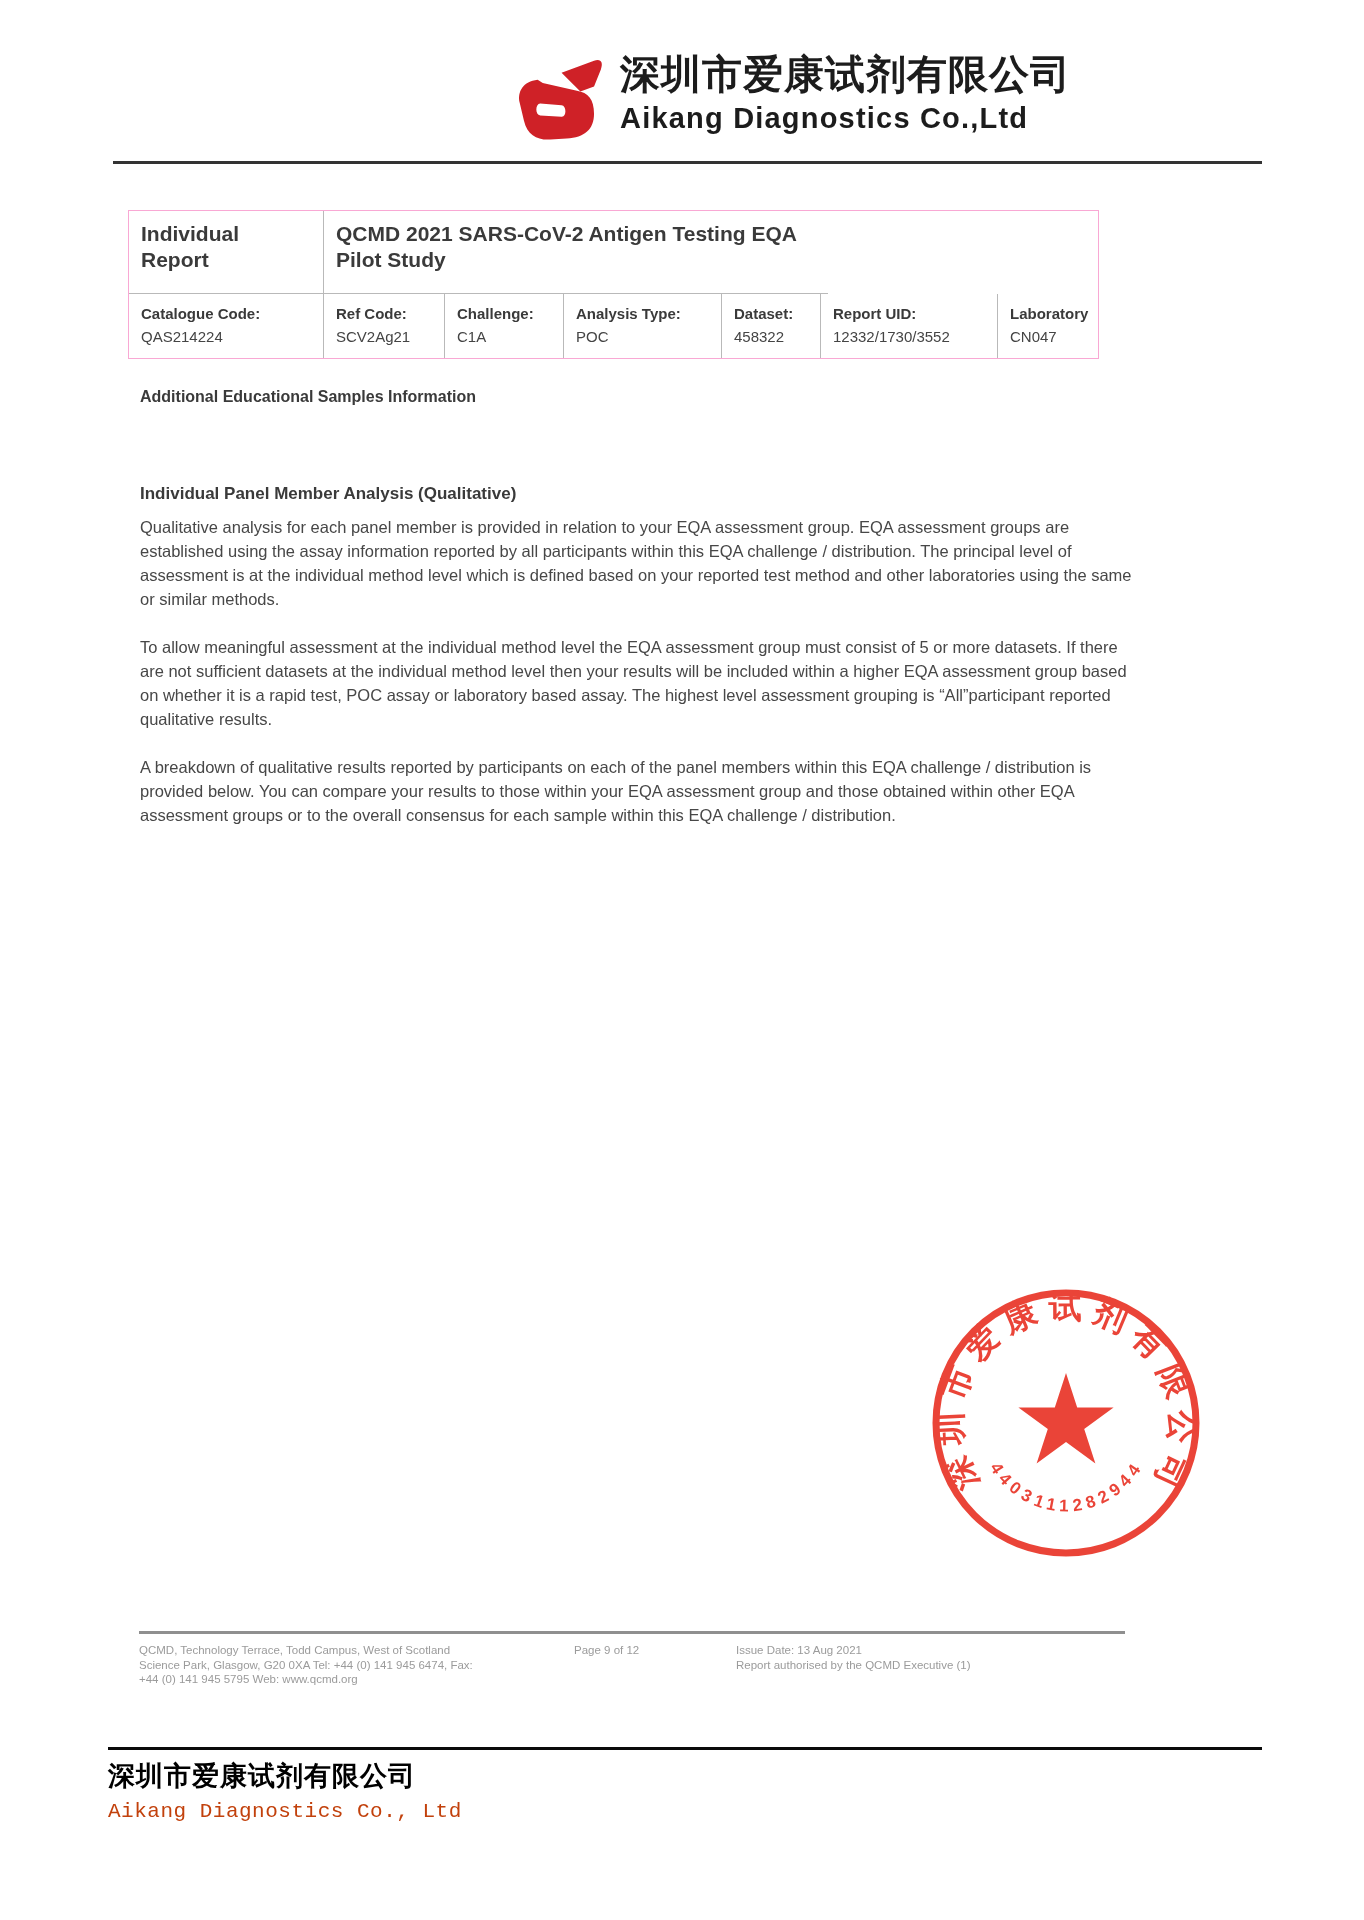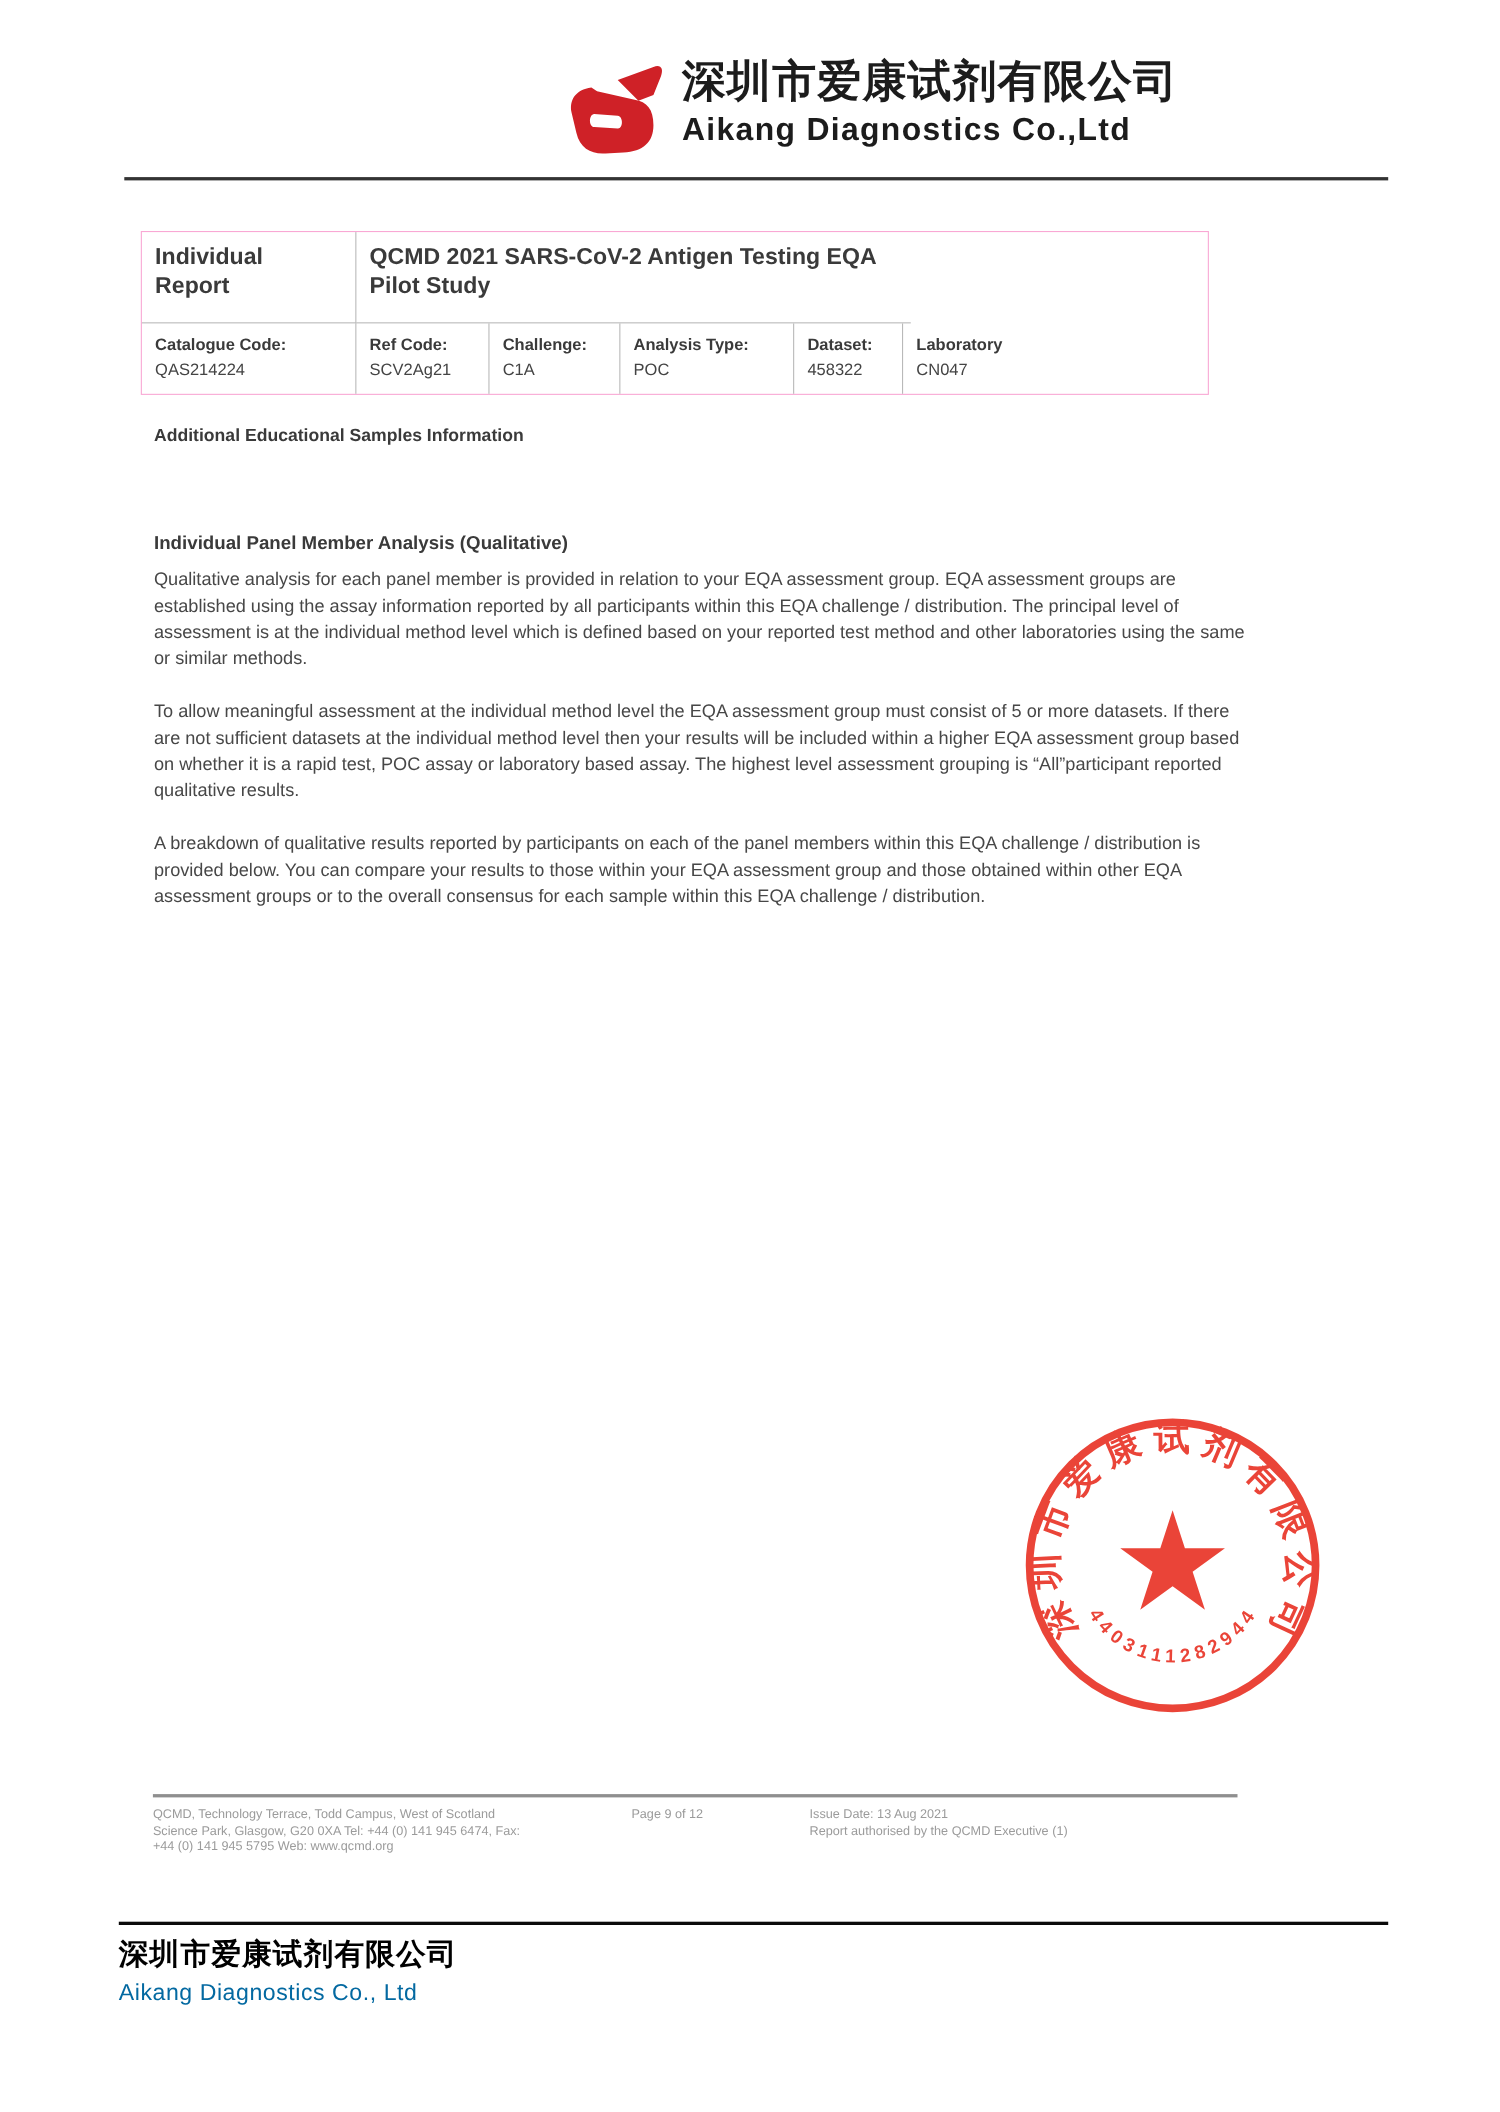--- a/index.html
+++ b/index.html
@@ -49,21 +49,21 @@
   .qcmd-footer-rule{width:100%;height:3px;background:#8f8f8f;}
   .qcmd-footer-cols{position:relative;margin-top:9px;font-size:11.5px;line-height:14.5px;color:#9b9b9b;height:50px;}
   .qf-address{position:absolute;left:0;top:0;width:345px;}
   .qf-page{position:absolute;left:435px;top:0;}
   .qf-issue{position:absolute;left:597px;top:0;width:330px;}
 
   
   .company-footer{position:absolute;left:108px;top:1747px;width:1154px;}
   .company-footer-rule{width:100%;height:3px;background:#0a0a0a;}
   .cf-cn{font-size:27px;font-weight:bold;color:#000;margin-top:8px;letter-spacing:1px;}
-  .cf-en{font-family:Liberation Sans, sans-serif;font-size:21px;color:#0369a1;margin-top:6px;letter-spacing:0.5px;}
+  .cf-en{font-family:Liberation Mono, monospace;font-size:21px;color:#c2410c;margin-top:6px;letter-spacing:0.5px;}
 </style>
 </head>
 <body>
 
 <div class="doc-header">
   <svg class="aikang-logo" viewBox="0 0 110 110" aria-hidden="true">
     <path d="M58 22 L96 8 C104 5 107 10 104 18 L96 38 L80 44 Z" fill="#cf2127"></path>
     <path d="M30 30 C13 32 6 44 9 57 L14 78 C18 95 30 101 45 100 L64 99 C85 98 96 88 96 70 C96 53 89 45 76 43 L36 34 Z
              M33 58 L58 60 C64 60.5 64 74 58 73.5 L33 72 C27 71.5 27 58.5 33 58 Z" fill="#cf2127" fill-rule="evenodd"></path>
   </svg>
@@ -96,20 +96,24 @@
       <div class="rt-label">Challenge:</div>
       <div class="rt-value">C1A</div>
     </div>
     <div class="rt-cell">
       <div class="rt-label">Analysis Type:</div>
       <div class="rt-value">POC</div>
     </div>
     <div class="rt-cell">
       <div class="rt-label">Dataset:</div>
       <div class="rt-value">458322</div>
+    </div>
+    <div class="rt-cell">
+      <div class="rt-label">Report UID:</div>
+      <div class="rt-value">12332/1730/3552</div>
     </div>
     <div class="rt-cell">
       <div class="rt-label">Laboratory</div>
       <div class="rt-value">CN047</div>
     </div>
   </div>
 </div>
 
 <div class="content">
   <div class="h-additional">Additional Educational Samples Information</div>

